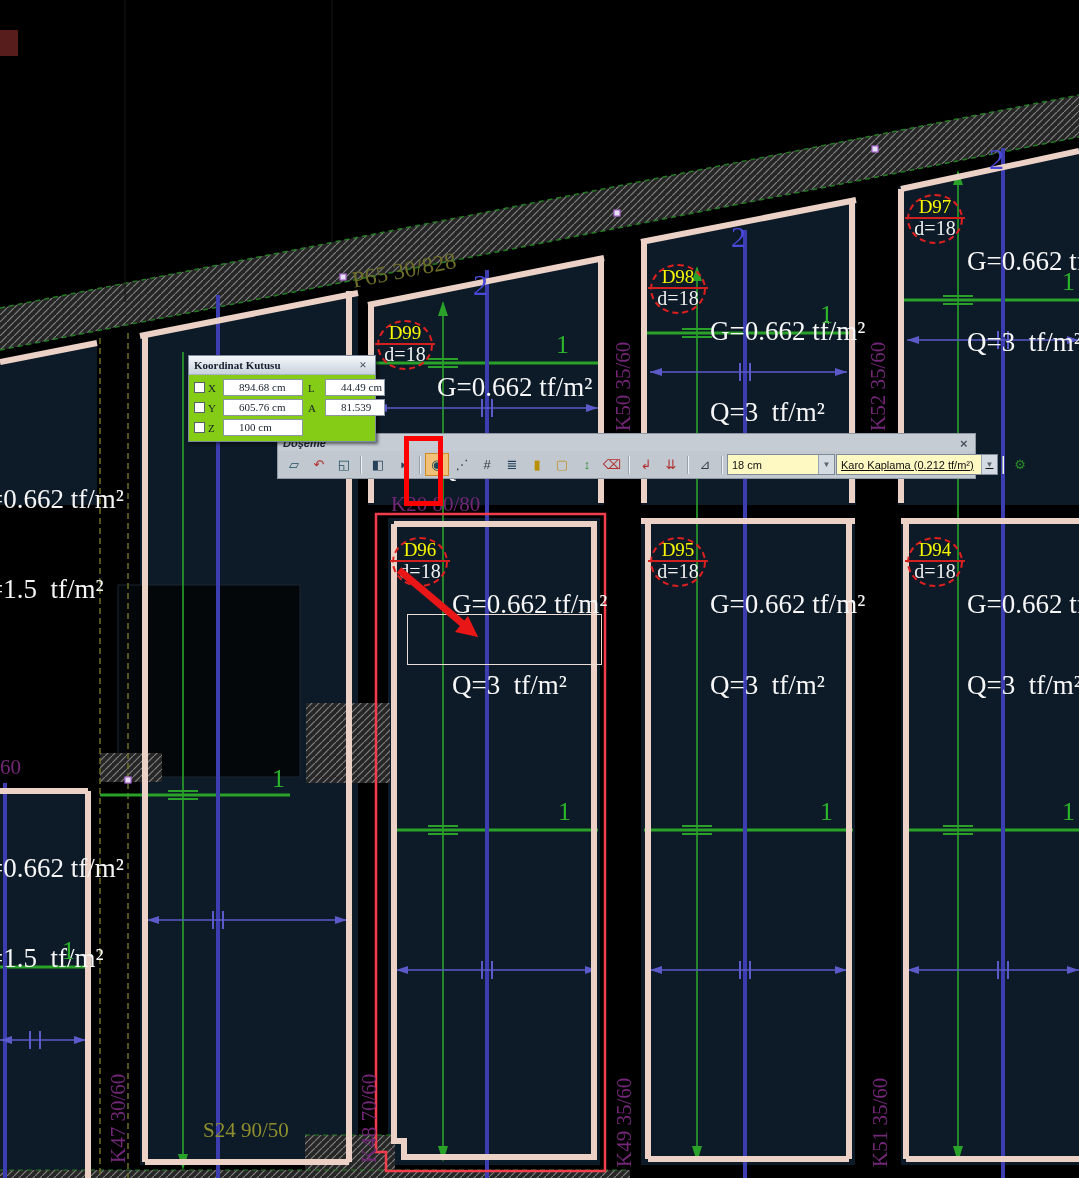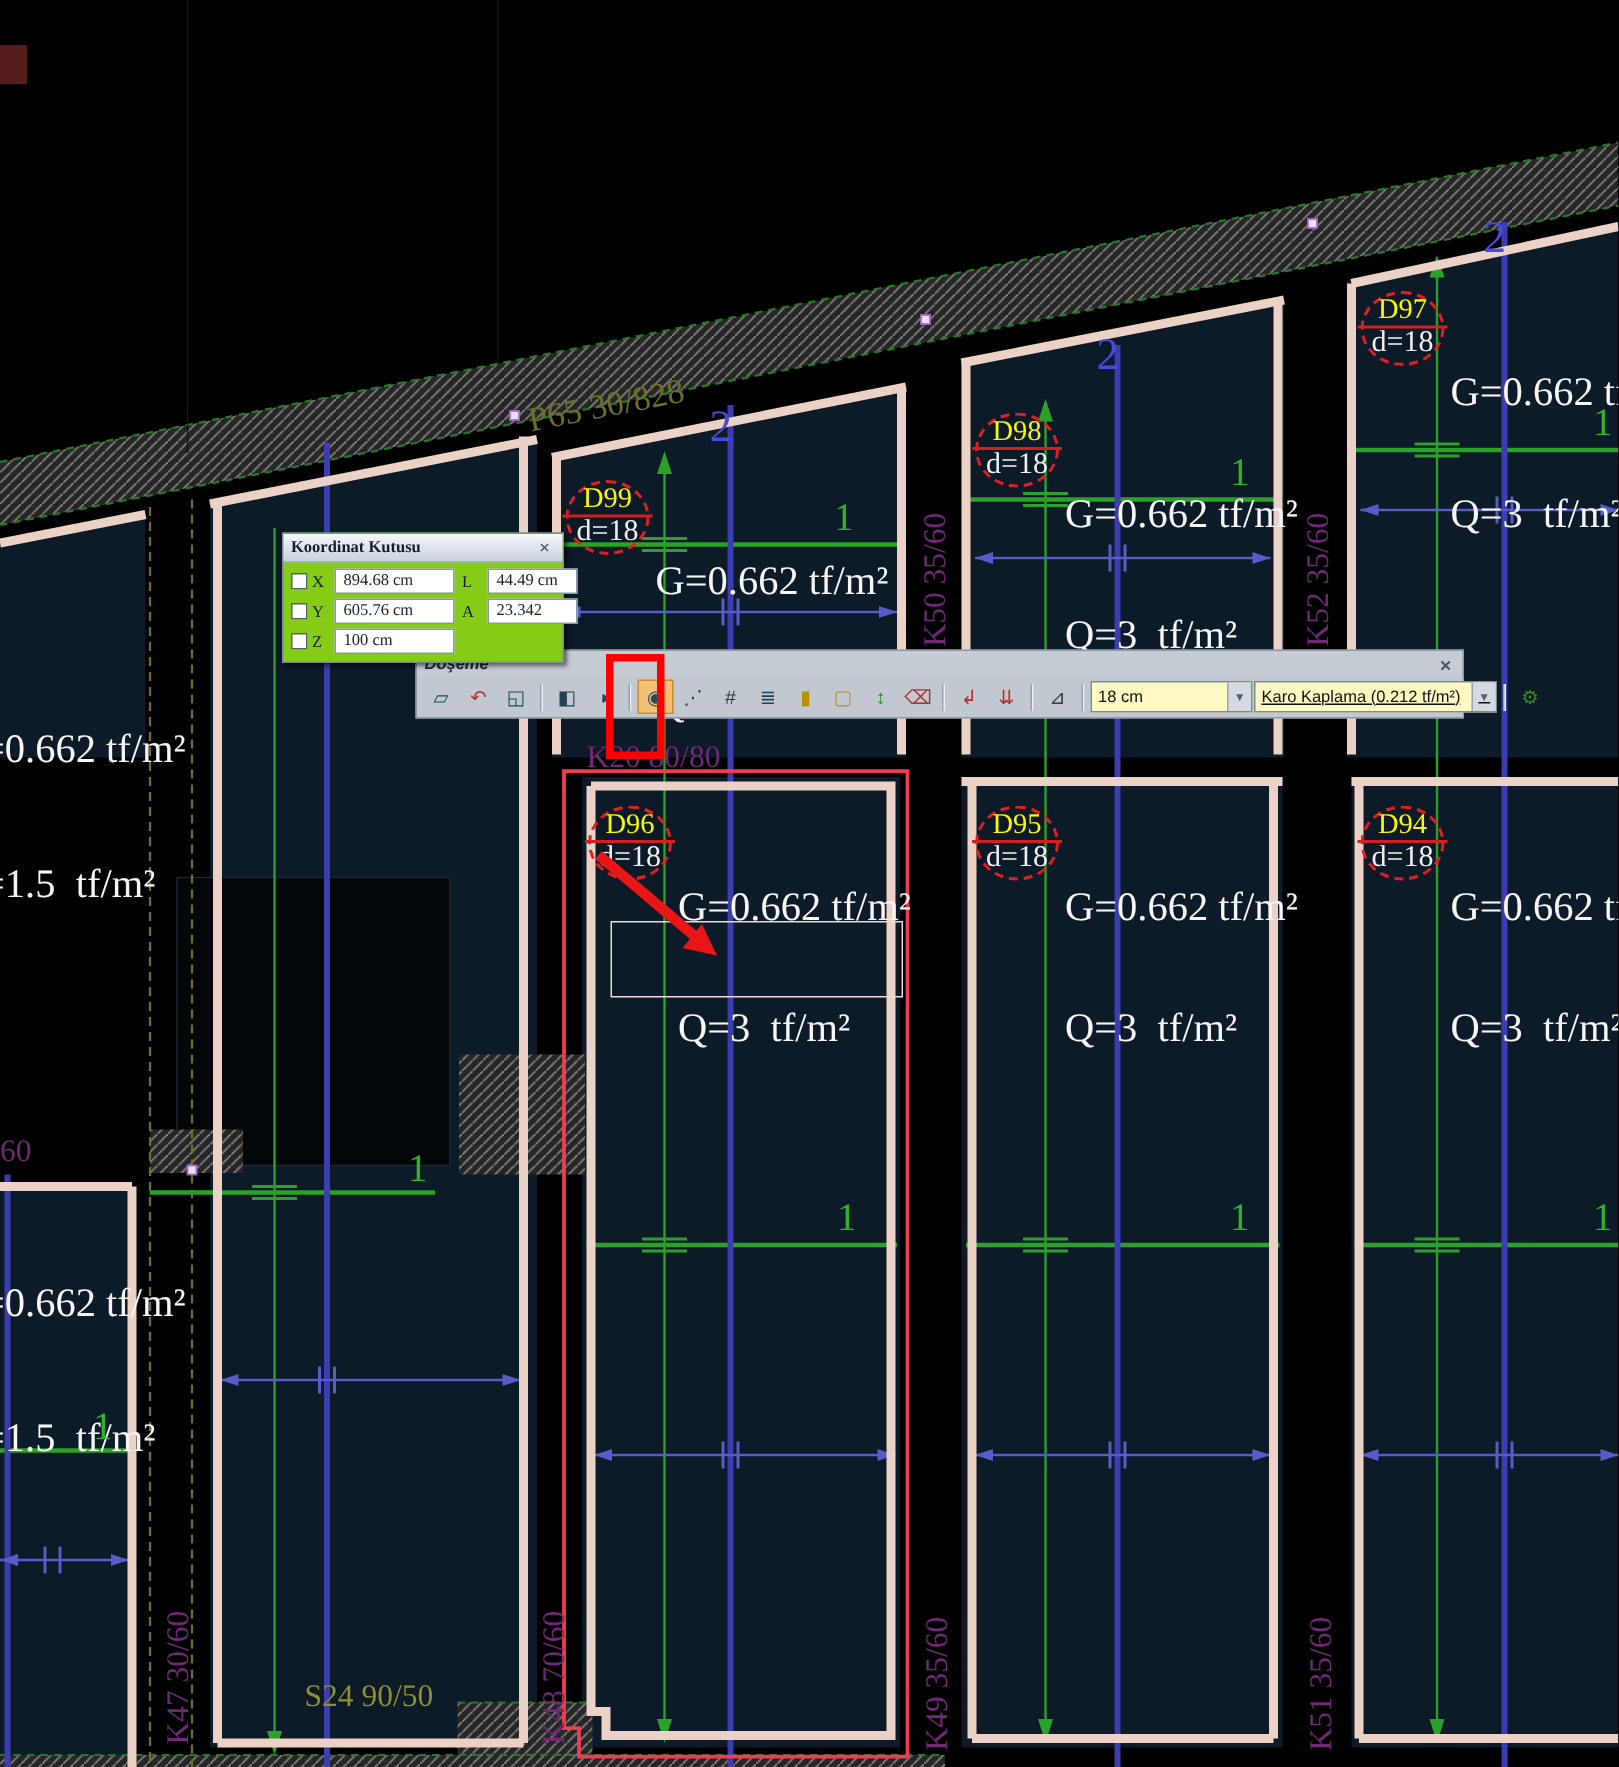--- a/index.html
+++ b/index.html
@@ -40,21 +40,21 @@
       border:1px solid #7e8aa0;box-shadow:2px 2px 3px rgba(0,0,0,.55);z-index:60;
       font-family:Liberation Serif, serif;font-size:11px;color:#16202c;}
   .dlg-title{height:18px;display:flex;align-items:center;padding:0 5px;font-weight:bold;
       background:linear-gradient(#f5f8fb,#c9d2de);border-bottom:1px solid #a8b2c0;}
   .dlg-close{margin-left:auto;width:14px;text-align:center;color:#4a5562;font-size:13px;cursor:default;}
   .dlg-body{display:grid;grid-template-columns:24px 80px 12px 60px;gap:3px 5px;
       padding:4px 5px 5px;align-items:center;}
   .cb-cell{display:flex;align-items:center;gap:3px;}
   .cb{width:9px;height:9px;background:#fdfdfd;border:1px solid #55606c;flex:0 0 auto;}
   .dfield{background:#fff;border:1px solid #8a96a4;height:15px;line-height:15px;
-      padding:0 5px;overflow:hidden;white-space:nowrap;}
+      padding:0 15px;overflow:hidden;white-space:nowrap;}
 
   
   .toolbar{position:absolute;left:277px;top:433px;width:697px;background:#c6ccd4;
       border:1px solid #8d98a4;z-index:55;font-family:"Liberation Sans",sans-serif;}
   .tb-title{height:16px;display:flex;align-items:center;padding:1px 5px 0;
       font-size:11px;font-weight:bold;color:#1c2630;font-style:italic;}
   .tb-close{margin-left:auto;width:13px;text-align:center;color:#4a5562;font-size:13px;}
   .tb-row{display:flex;align-items:center;height:27px;padding:0 4px;gap:1px;background:#c2c8d0;}
   .tbtn{width:22px;height:21px;display:flex;align-items:center;justify-content:center;
       font-size:13px;border:1px solid transparent;flex:0 0 auto;}
@@ -221,21 +221,21 @@
     <div class="slab-circle">
       <span class="slab-name">D99</span>
       <span class="slab-divider"></span>
       <span class="slab-thk">d=18</span>
     </div>
     <div class="slab-loads">
       <div>G=0.662 tf/m²</div>
       <div>Q=3  tf/m²</div>
     </div>
   </div>
-  <div class="slab-tag" style="left:650px;top:275px">
+  <div class="slab-tag" style="left:650px;top:264px">
     <div class="slab-circle">
       <span class="slab-name">D98</span>
       <span class="slab-divider"></span>
       <span class="slab-thk">d=18</span>
     </div>
     <div class="slab-loads">
       <div>G=0.662 tf/m²</div>
       <div>Q=3  tf/m²</div>
     </div>
   </div>
@@ -337,21 +337,21 @@
       <span class="dfield">894.68 cm</span>
       <span>L</span>
       <span class="dfield">44.49 cm</span>
 
       <span class="cb-cell">
         <span class="cb"></span>
         <span>Y</span>
       </span>
       <span class="dfield">605.76 cm</span>
       <span>A</span>
-      <span class="dfield">23.342</span>
+      <span class="dfield">81.539</span>
 
       <span class="cb-cell">
         <span class="cb"></span>
         <span>Z</span>
       </span>
       <span class="dfield">100 cm</span>
       <span></span>
         <span style="border:none;background:transparent"></span>
     </div>
   </div>

